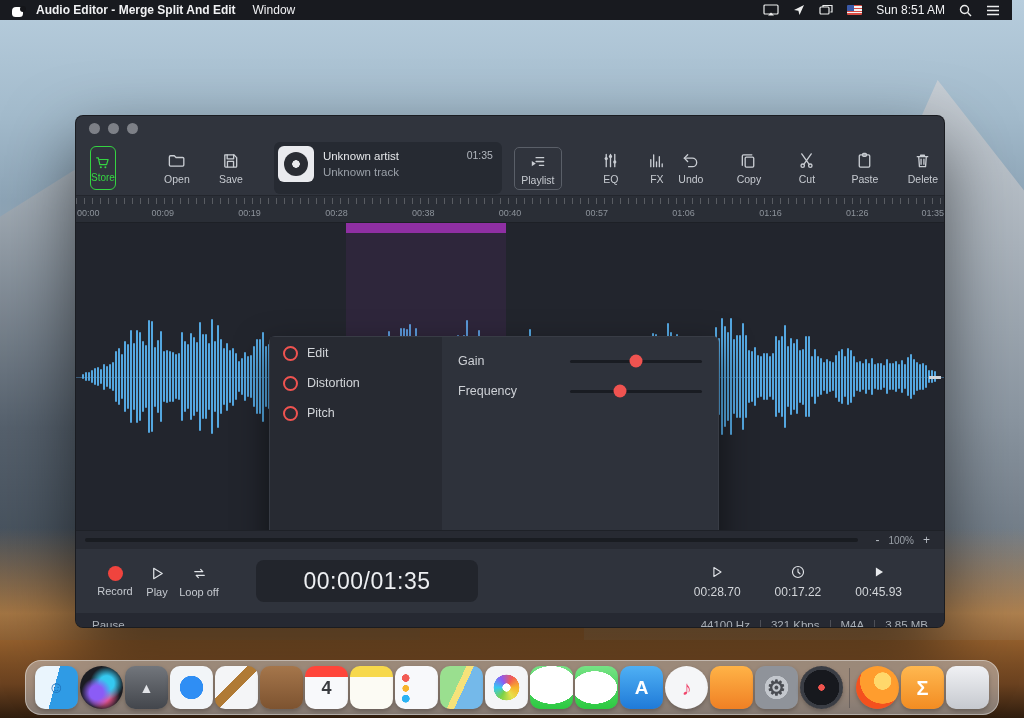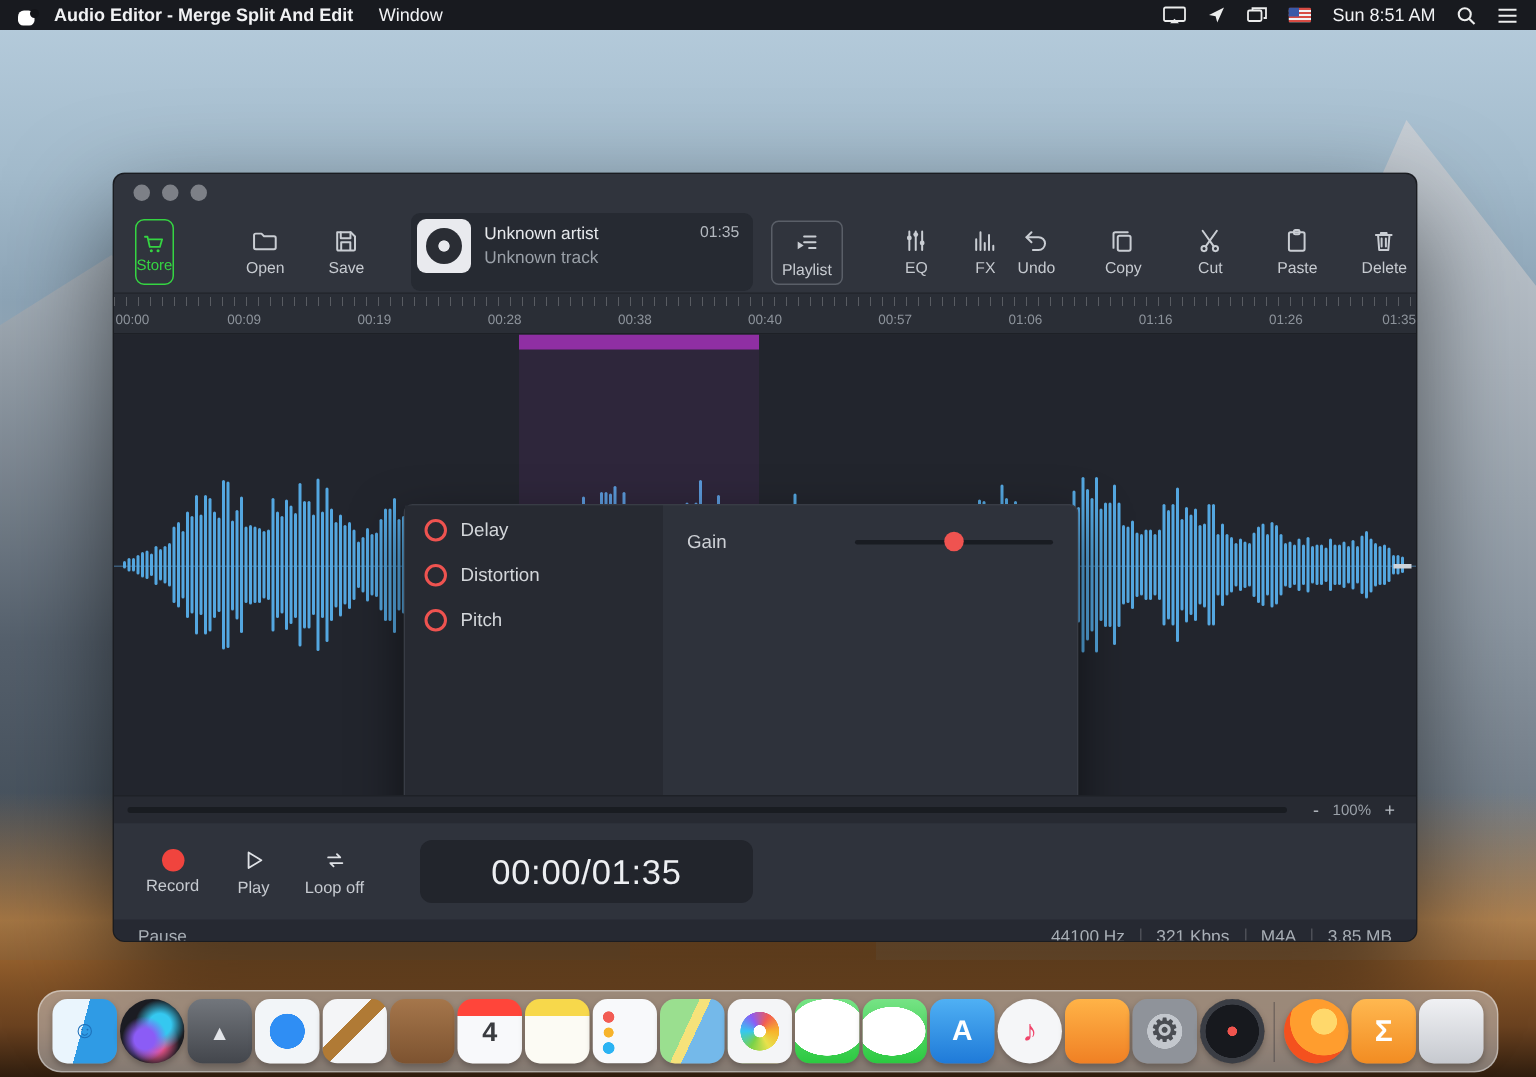--- a/index.html
+++ b/index.html
@@ -11,21 +11,21 @@
   .peak{position:absolute;}
   .peak.m1{left:-60px;top:170px;width:480px;height:470px;
     background:linear-gradient(180deg,#aab4bd,#55606c 55%,#3a4550);
     clip-path:polygon(0 18%,28% 0,55% 30%,78% 12%,100% 55%,100% 100%,0 100%);}
   .peak.m2{right:-80px;top:80px;width:520px;height:560px;
     background:linear-gradient(180deg,#c7ced5,#8b96a1 60%,#5d6873);
     clip-path:polygon(0 60%,22% 30%,45% 48%,68% 0,100% 38%,100% 100%,0 100%);}
   .warm{position:absolute;left:0;right:0;bottom:0;height:190px;
     background:linear-gradient(180deg,rgba(205,140,70,0),rgba(205,135,60,.7) 45%,#6b4220 82%,#2f1d0e);}
   
-  .menubar{position:absolute;top:0;left:0;right:0;height:20px;background:rgba(19,20,25,.97);
+  .menubar{position:absolute;top:0;left:0;right:12px;height:20px;background:rgba(19,20,25,.97);
     display:flex;align-items:center;padding:0 12px;color:#f1f2f4;font-size:12px;z-index:60;}
   .apple{width:11px;height:13px;position:relative;}
   .apple::before{content:"";position:absolute;left:0;bottom:0;width:11px;height:10px;
     background:#fff;border-radius:4px 4px 3.5px 3.5px;}
   .apple::after{content:"";position:absolute;right:-3px;top:2px;width:6px;height:6px;
     border-radius:50%;background:#141519;}
   .mb-app{font-weight:bold;margin-left:13px;}
   .mb-item{margin-left:17px;}
   .mb-right{margin-left:auto;display:flex;align-items:center;gap:14px;}
   .mb-right svg{display:block;}
@@ -98,21 +98,21 @@
   .knob{position:absolute;top:50%;width:13px;height:13px;border-radius:50%;background:#ef5350;
     transform:translate(-50%,-50%);}
   
   .scroll-strip{height:18px;background:#272a32;display:flex;align-items:center;padding:0 9px;
     font-size:10px;color:#9aa0a8;border-top:1px solid #1e2127;}
   .scroll-handle{flex:1;height:4px;background:#191c21;border-radius:2px;margin-right:12px;}
   .zoom-btn{font-size:12px;color:#b9bec5;padding:0 5px;}
   .zoom-level{margin:0 4px;}
   
   .transport{height:64px;display:flex;align-items:center;padding:0 18px;background:#2f333c;}
-  .left-group{display:flex;gap:12px;}
+  .left-group{display:flex;gap:0;}
   .t-group{display:flex;flex-direction:column;align-items:center;justify-content:center;gap:4px;
     font-size:11px;color:#c6cad0;min-width:42px;height:52px;}
   .t-group svg{width:17px;height:17px;stroke:#dfe2e6;fill:none;stroke-width:1.3;
     stroke-linecap:round;stroke-linejoin:round;display:block;}
   .rec-dot{width:15px;height:15px;border-radius:50%;background:#f0443e;}
   .time-box{margin-left:36px;background:#22252c;border-radius:8px;width:222px;height:42px;
     display:flex;align-items:center;justify-content:center;font-size:23px;color:#edeff2;
     letter-spacing:.5px;}
   .markers{margin-left:auto;display:flex;gap:34px;margin-right:24px;}
   .marker-group{display:flex;flex-direction:column;align-items:center;gap:5px;font-size:12px;color:#d3d6da;}
@@ -583,21 +583,21 @@
 
     <div class="dialog">
       <div class="dlg-body">
         <div class="fx-list">
 
 
 
 
             <div class="fx-item">
               <span class="radio"></span>
-              <span>Delay</span>
+              <span>Edit</span>
             </div>
 
             <div class="fx-item">
               <span class="radio"></span>
               <span>Distortion</span>
             </div>
 
             <div class="fx-item">
               <span class="radio"></span>
               <span>Pitch</span>
@@ -605,20 +605,26 @@
           </div>
         <div class="panel">
 
             <div class="param-row">
               <span class="param-label">Gain</span>
               <div class="slider">
                 <div class="knob" style="left: 50%;"></div>
               </div>
             </div>
 
+            <div class="param-row">
+              <span class="param-label">Frequency</span>
+              <div class="slider">
+                <div class="knob" style="left: 38%;"></div>
+              </div>
+            </div>
           </div>
       </div>
 
     </div>
   </div>
 
   <div class="scroll-strip">
     <div class="scroll-handle"></div>
     <span class="zoom-btn">-</span>
     <span class="zoom-level">100%</span>
@@ -640,20 +646,41 @@
       <div class="t-group">
         <svg viewBox="0 0 18 18">
             <path d="M4 7h8.5l-2.3-2.3M14 11H5.5l2.3 2.3"></path>
           </svg>
         <span>Loop off</span>
       </div>
     </div>
 
     <div class="time-box">00:00/01:35</div>
 
+    <div class="markers">
+      <div class="marker-group">
+        <svg viewBox="0 0 18 18">
+            <path d="M5.5 4l8 5-8 5z"></path>
+          </svg>
+        <span>00:28.70</span>
+      </div>
+      <div class="marker-group">
+        <svg viewBox="0 0 18 18">
+            <circle cx="9" cy="9" r="6.2"></circle>
+            <path d="M9 5.8V9l2.2 2"></path>
+          </svg>
+        <span>00:17.22</span>
+      </div>
+      <div class="marker-group">
+        <svg viewBox="0 0 18 18">
+            <path d="M5.5 4l8 5-8 5z" fill="#e8eaed" stroke="none"></path>
+          </svg>
+        <span>00:45.93</span>
+      </div>
+    </div>
   </div>
 
   <div class="statusbar">
     <span>Pause</span>
     <div class="status-right">
 
     <span class="status-item">44100 Hz</span>
         <span class="status-item">321 Kbps</span>
         <span class="status-item">M4A</span>
         <span class="status-item">3.85 MB</span>

